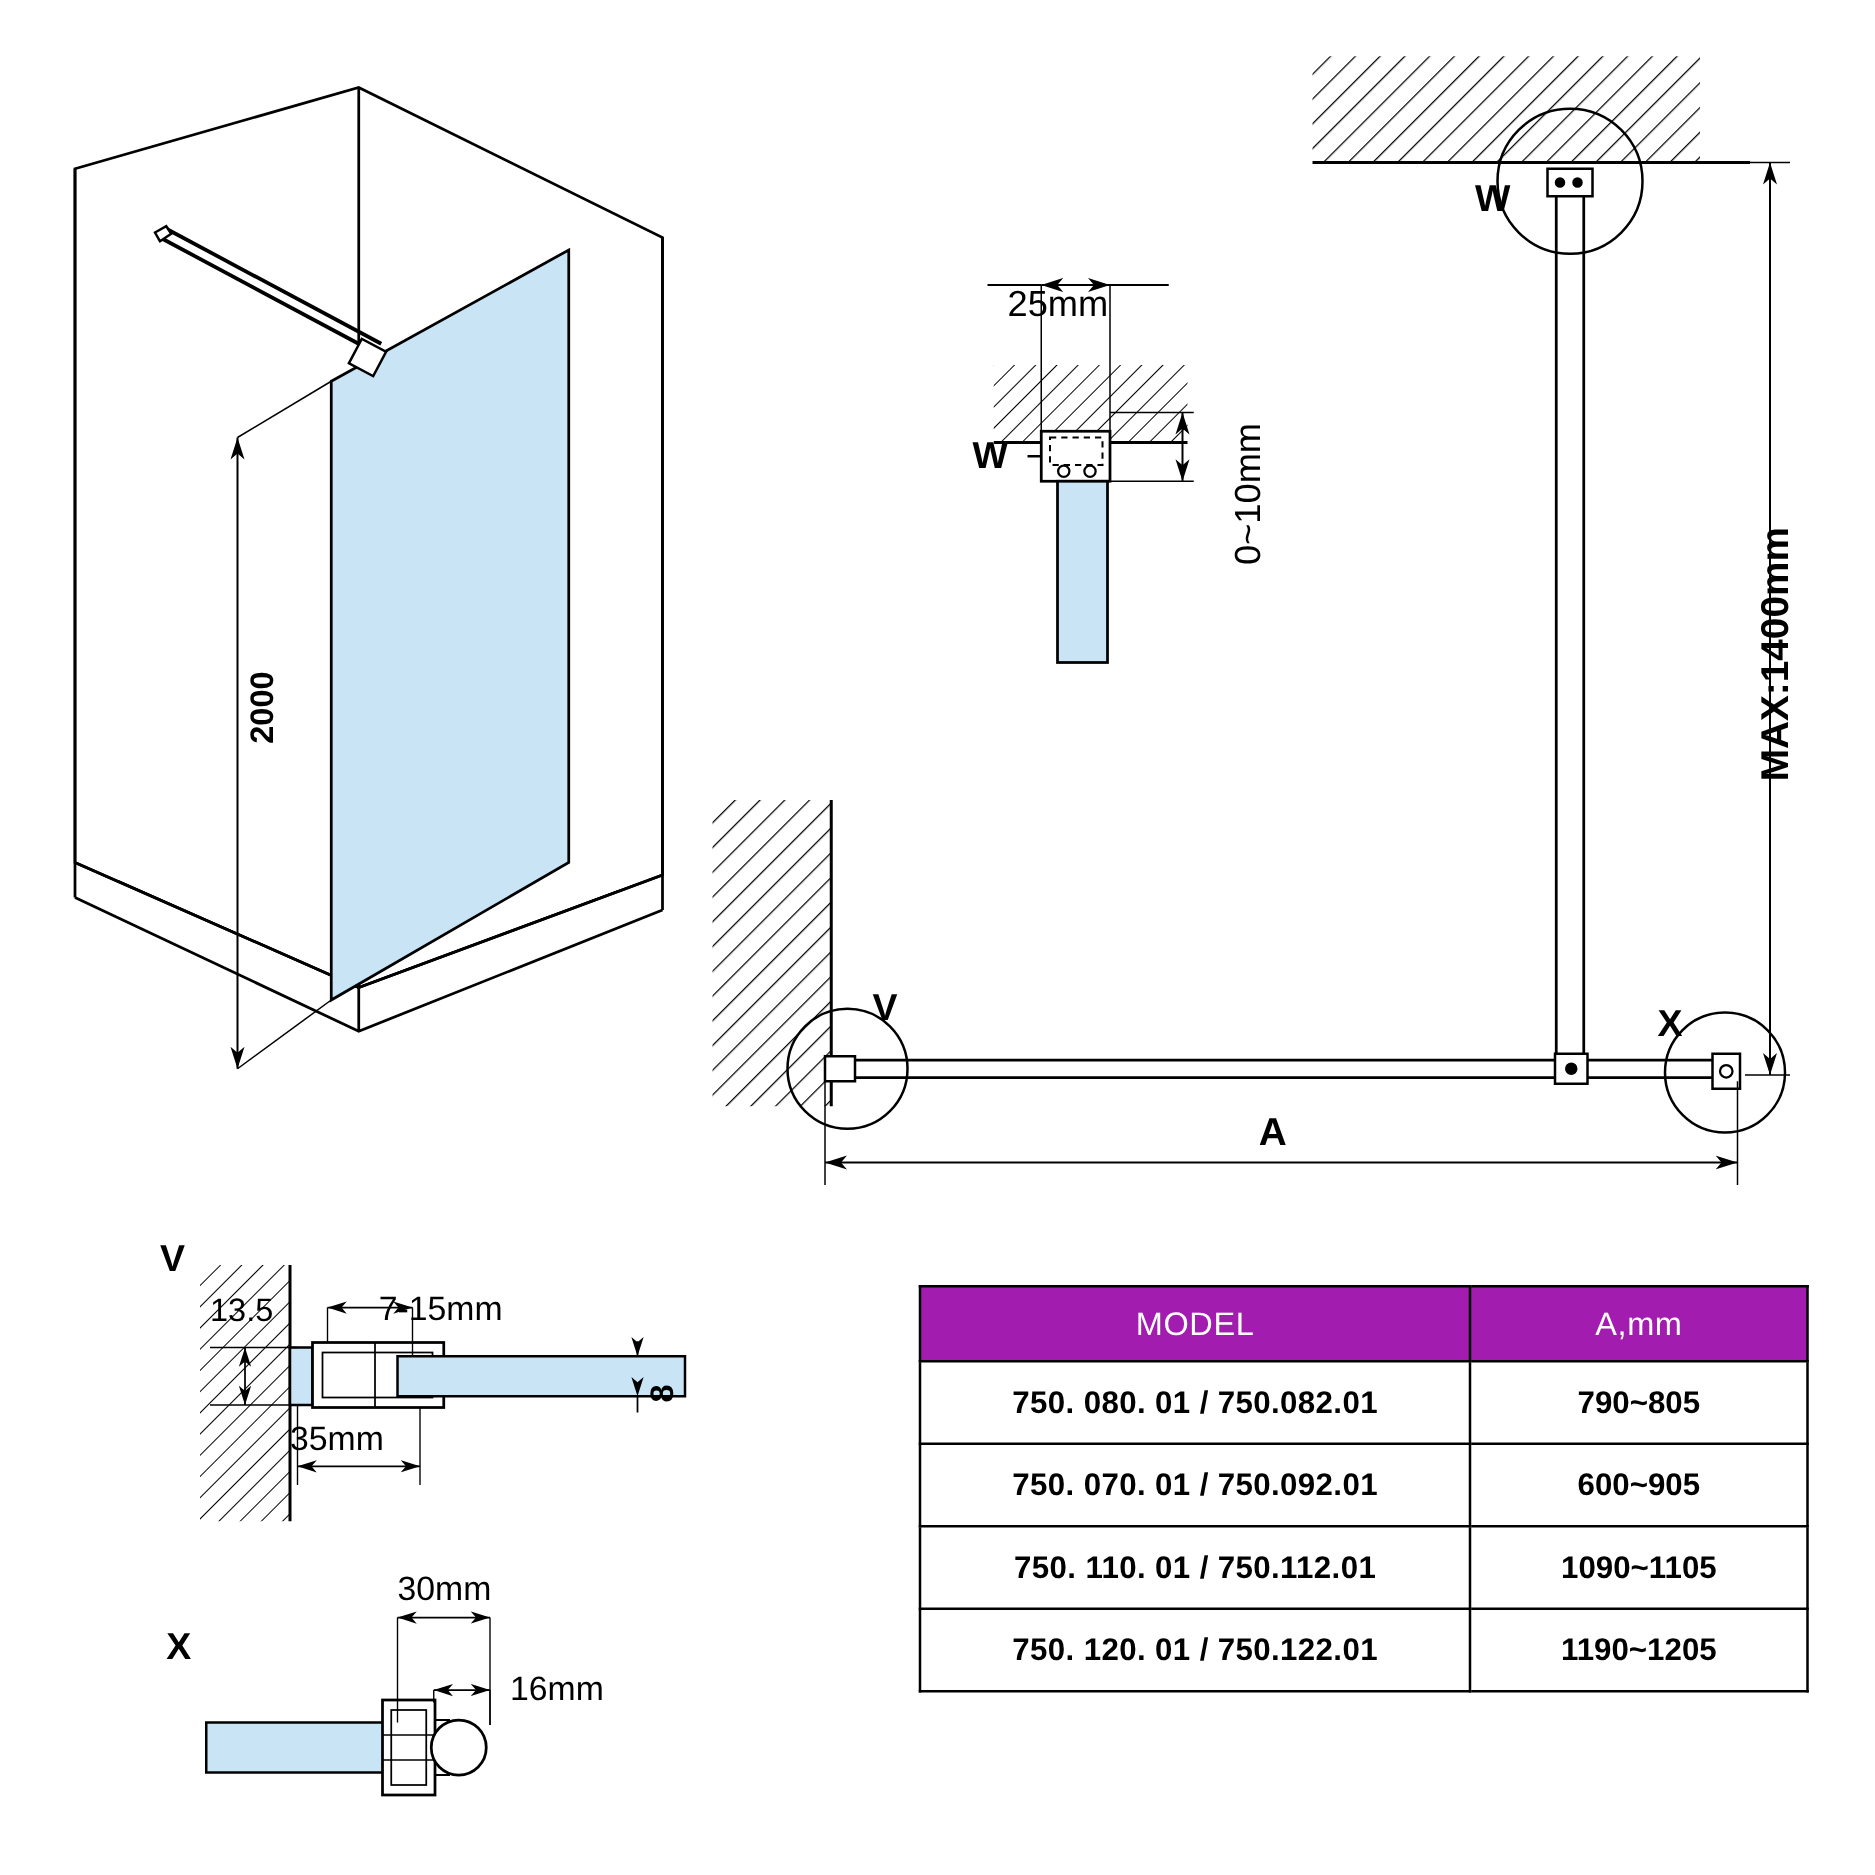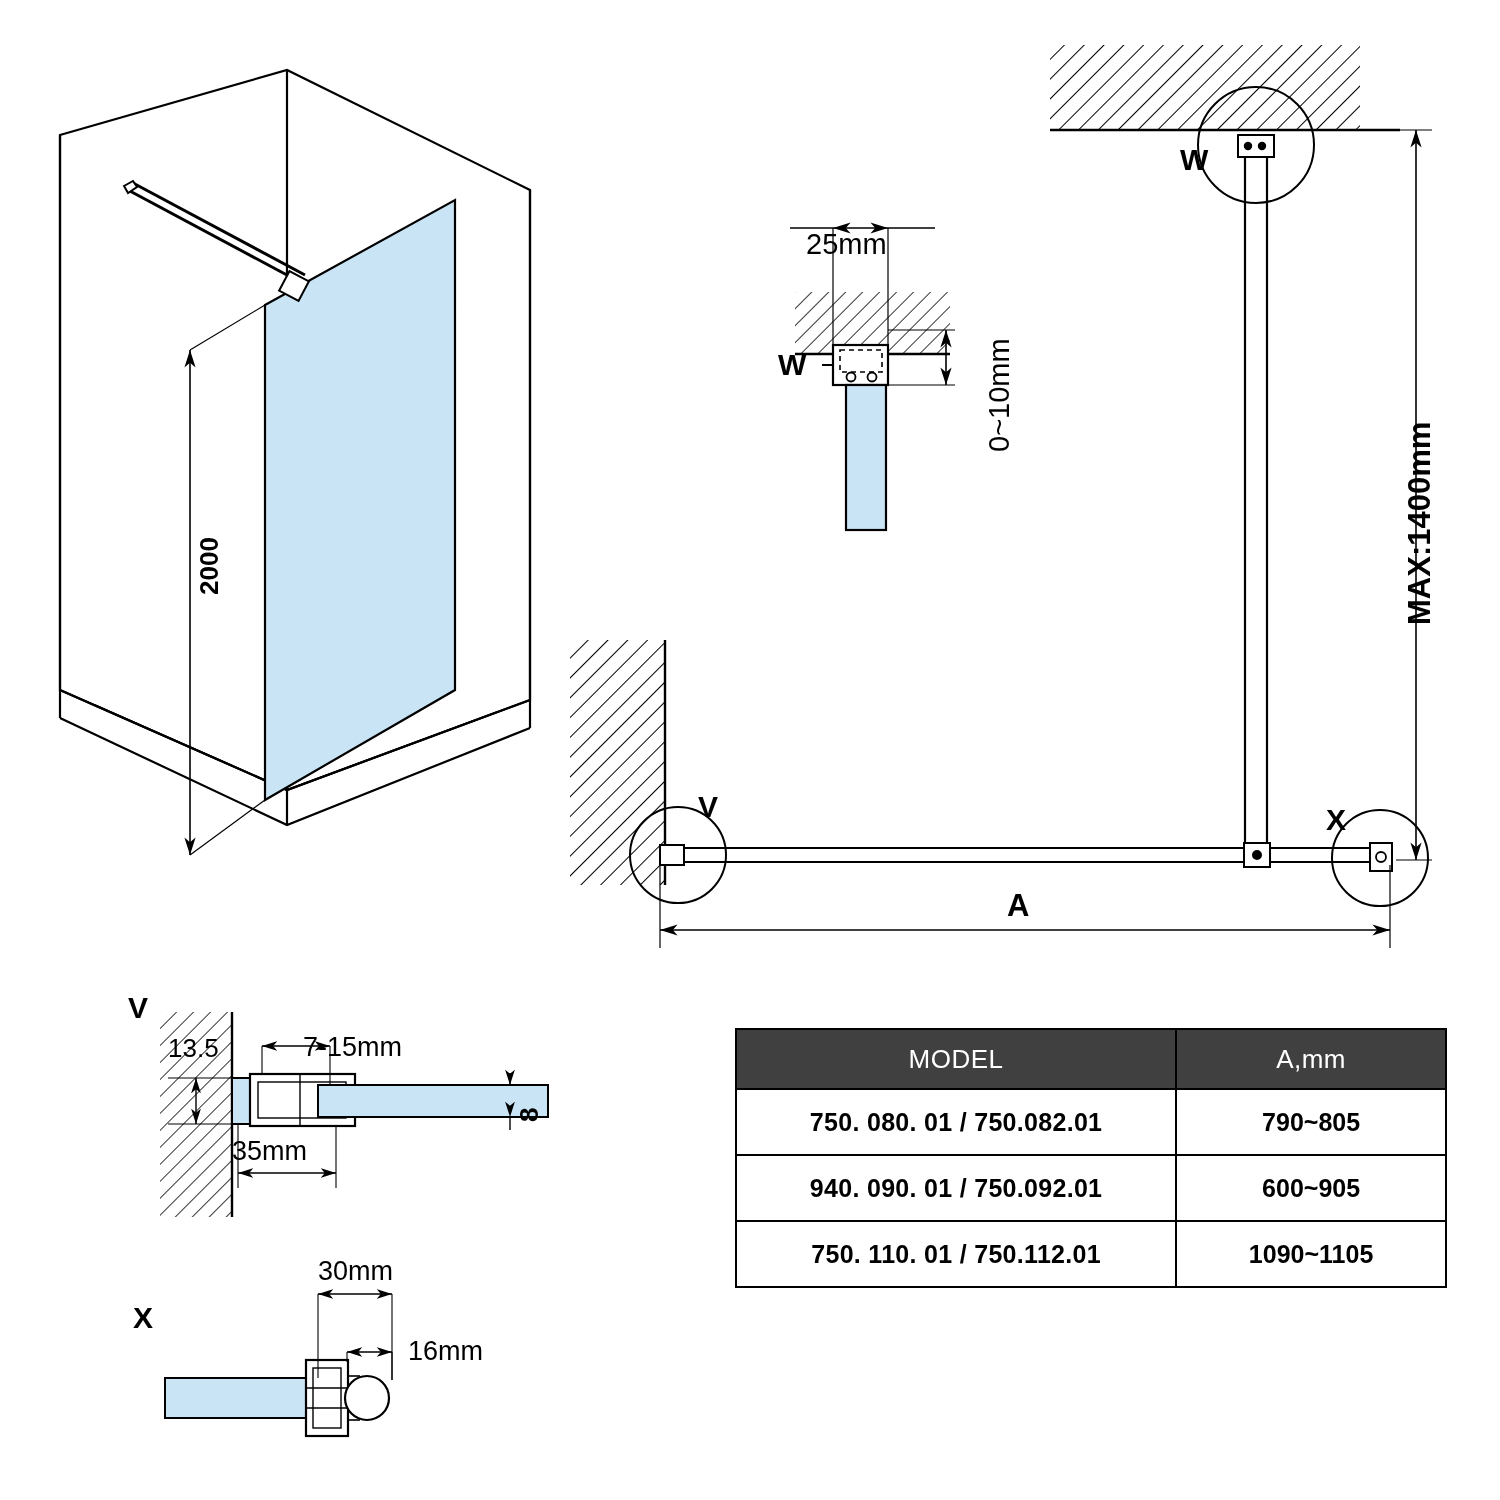--- a/index.html
+++ b/index.html
@@ -49,21 +49,21 @@
   }
   .spec-table th, .spec-table td {
     border: 2px solid #000;
     text-align: center;
     font-size: 25px;
     padding: 0;
     height: 64px;
     font-weight: bold;
   }
   .spec-table thead th {
-    background: #404040;
+    background: #a21caf;
     color: #ffffff;
     font-size: 26px;
     font-weight: normal;
     letter-spacing: 0.5px;
     height: 58px;
   }
   .spec-table td.model {
     width: 62%;
     letter-spacing: 0.3px;
   }
@@ -275,23 +275,27 @@
         <th>MODEL</th>
         <th>A,mm</th>
       </tr>
     </thead>
     <tbody>
       <tr>
         <td class="model">750. 080. 01 / 750.082.01</td>
         <td class="val">790~805</td>
       </tr>
       <tr>
-        <td class="model">940. 090. 01 / 750.092.01</td>
+        <td class="model">750. 070. 01 / 750.092.01</td>
         <td class="val">600~905</td>
       </tr>
       <tr>
         <td class="model">750. 110. 01 / 750.112.01</td>
         <td class="val">1090~1105</td>
       </tr>
+      <tr>
+        <td class="model">750. 120. 01 / 750.122.01</td>
+        <td class="val">1190~1205</td>
+      </tr>
     </tbody>
   </table>
 
 </div>
 
 </body></html>

